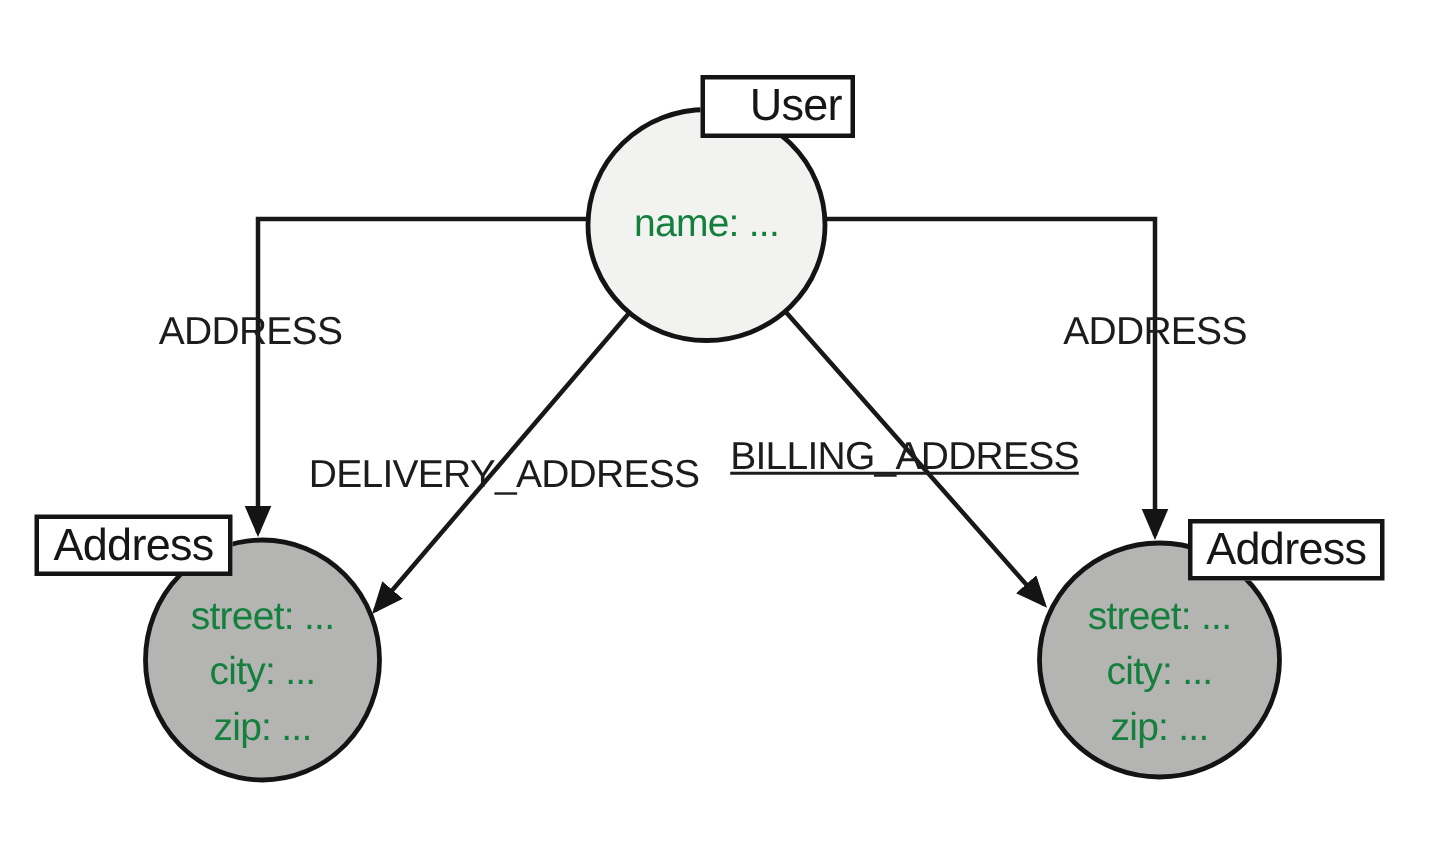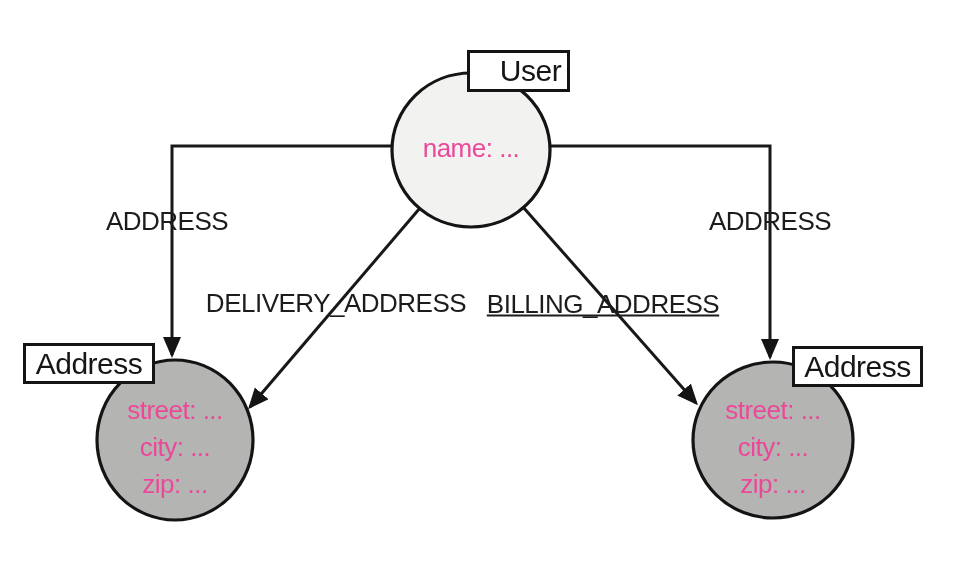--- a/index.html
+++ b/index.html
@@ -51,21 +51,21 @@
     letter-spacing: -0.5px;
     color: #1c1c1c;
     z-index: 2;
   }
   .node-props {
     position: absolute;
     width: 200px;
     text-align: center;
     font-size: 26px;
     letter-spacing: -0.5px;
-    color: #ec4899;
+    color: #15803d;
     z-index: 2;
   }
   .node-props .prop-line {
     line-height: 37px;
   }
   .user-props {
     line-height: 30px;
   }
 </style>
 </head>
@@ -116,19 +116,19 @@
   </div>
 
   <div class="node-props" style="left:673px; top:392px;">
     <div class="prop-line">street: ...</div>
     <div class="prop-line">city: ...</div>
     <div class="prop-line">zip: ...</div>
   </div>
 
   <div class="edge-label" style="left:167px; top:221px;">ADDRESS</div>
 
-  <div class="edge-label" style="left:336px; top:303px;text-align:center;">DELIVERY_ADDRESS</div>
+  <div class="edge-label" style="left:336px; top:316px;text-align:center;">DELIVERY_ADDRESS</div>
 
   <div class="edge-label" style="left:603px; top:304px;text-decoration:underline;">BILLING_ADDRESS</div>
 
   <div class="edge-label" style="left:770px; top:221px;">ADDRESS</div>
 
 </div>
 
 </body></html>

